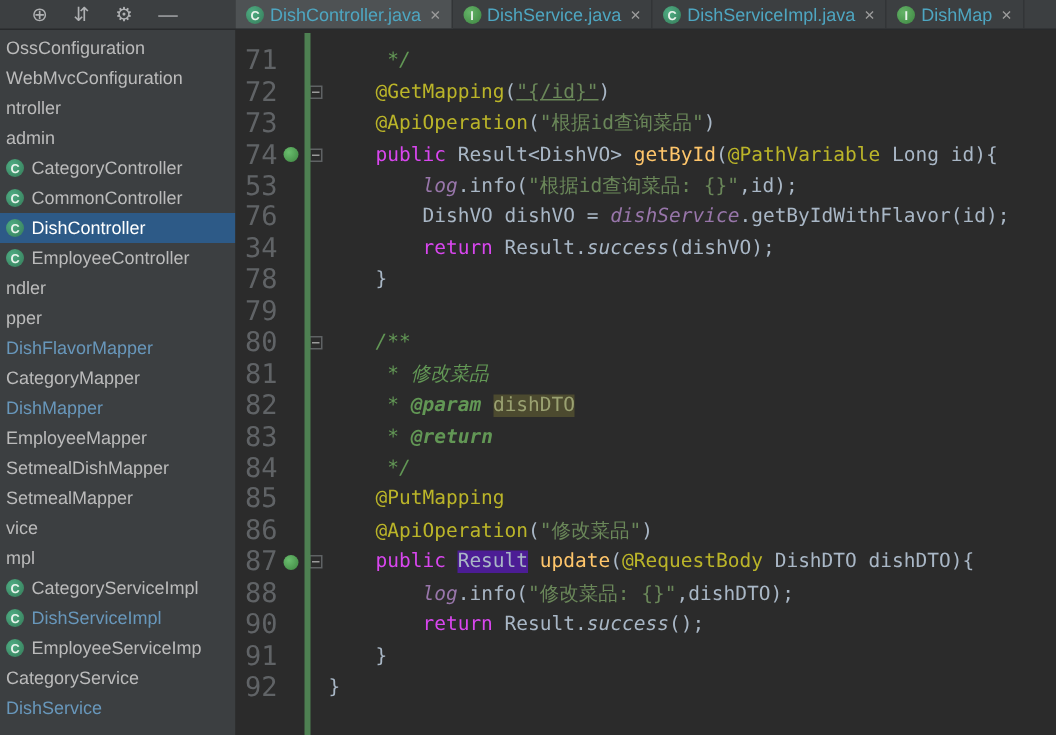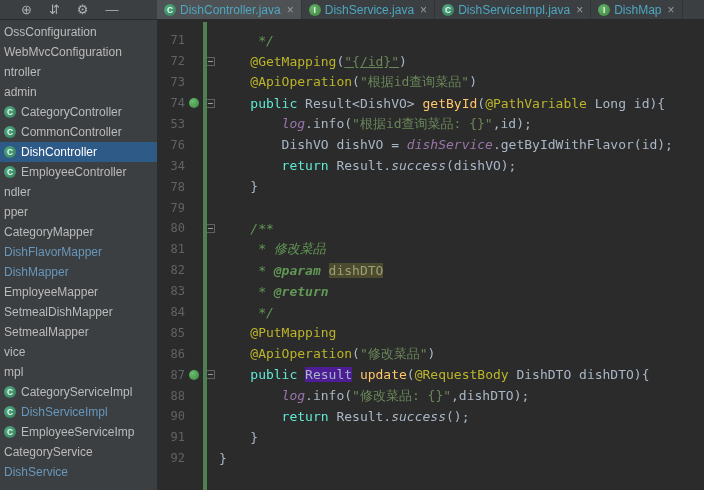--- a/index.html
+++ b/index.html
@@ -31,33 +31,33 @@
   .srow.selected{background:#2d5a87;color:#ffffff}
   .srow.modified{color:#6897bb}
 
   
   .editor{position:absolute;left:157px;top:20px;width:547px;height:470px;background:#2b2b2b;
     font-family:"DejaVu Sans Mono","Liberation Mono",monospace;font-size:13px}
   .vcs{position:absolute;left:46px;top:2px;bottom:0;width:3.5px;background:#4e8052;z-index:3}
   .lines{position:absolute;left:0;top:10px;right:0}
   .line{height:20.9px;display:flex;align-items:center;position:relative}
   .line.current{background:#323232}
-  .ln{width:28px;flex:none;text-align:right;color:#606366;font-size:12px}
+  .ln{width:28px;flex:none;text-align:right;color:#606366;font-size:18px}
   .line.current .ln{color:#a4a3a3}
   .gcol{width:17px;flex:none;display:flex;justify-content:center;align-items:center}
   .gdot{width:10px;height:10px;border-radius:50%;
     background:radial-gradient(circle at 35% 35%,#6abe6e,#3d8440);cursor:pointer}
   .fcol{width:17px;flex:none;display:flex;justify-content:center;align-items:center}
   .fold{width:9px;height:9px;border:1px solid #5f6264;position:relative;cursor:pointer}
   .fold::after{content:"";position:absolute;left:1px;right:1px;top:3px;height:1px;background:#9a9a9a}
   .codetext{white-space:pre;color:#a9b7c6}
 
   
   .pln{color:#a9b7c6}
-  .kw{color:#5eead4}
+  .kw{color:#d946ef}
   .ann{color:#bbb529}
   .str{color:#6a8759}
   .stru{color:#6a8759;text-decoration:underline}
   .cmt{color:#629755;font-style:italic}
   .tag{color:#629755;font-style:italic;font-weight:bold;}
   .tagval{color:#9aa171;background:#4c4a2f;}
   .fld{color:#9876aa;font-style:italic}
   .mname{color:#ffc66b}
   .smc{color:#a9b7c6;font-style:italic}
   .hl{color:#a9b7c6;background:#4c1d95}
@@ -126,25 +126,25 @@
       <div class="srow default">
         <span class="ficon i-cls">C</span>
         <span>EmployeeController</span>
       </div>
       <div class="srow default">
         <span>ndler</span>
       </div>
       <div class="srow default">
         <span>pper</span>
       </div>
-      <div class="srow default">
-        <span>CategoryMapper</span>
-      </div>
       <div class="srow modified">
         <span>DishFlavorMapper</span>
+      </div>
+      <div class="srow default">
+        <span>CategoryMapper</span>
       </div>
       <div class="srow modified">
         <span>DishMapper</span>
       </div>
       <div class="srow default">
         <span>EmployeeMapper</span>
       </div>
       <div class="srow default">
         <span>SetmealDishMapper</span>
       </div>

